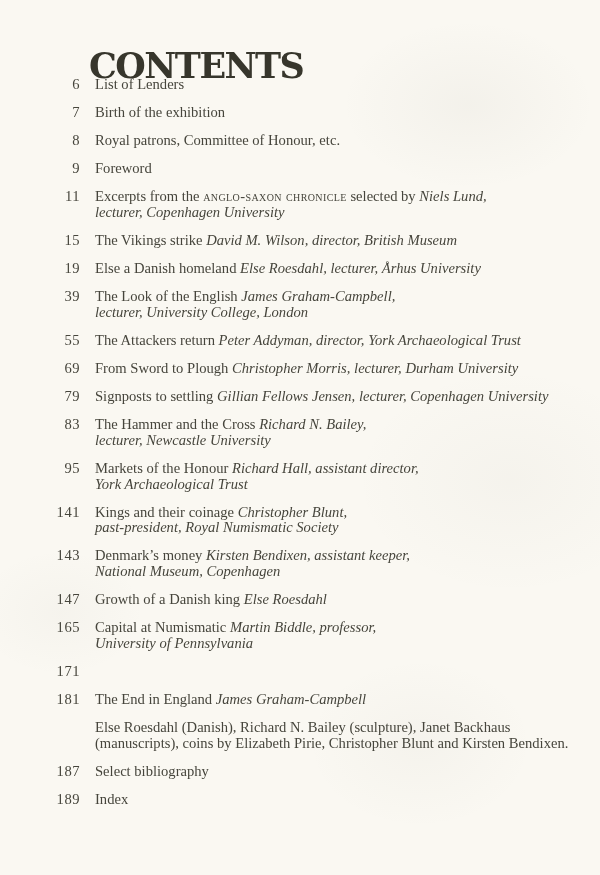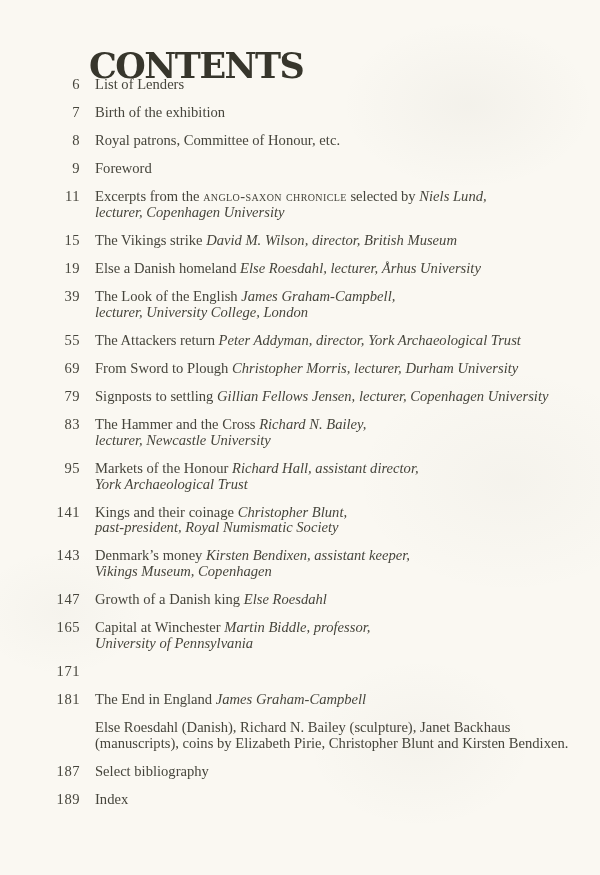--- a/index.html
+++ b/index.html
@@ -145,33 +145,33 @@
         <span class="num">141</span>
         <div class="entry-body">
           <div class="entry-line"><span class="seg-roman">Kings and their coinage </span><span class="seg-italic">Christopher Blunt,</span></div>
           <div class="entry-line"><span class="seg-italic">past-president, Royal Numismatic Society</span></div>
         </div>
       </div>
       <div class="toc-entry">
         <span class="num">143</span>
         <div class="entry-body">
           <div class="entry-line"><span class="seg-roman">Denmark’s money </span><span class="seg-italic">Kirsten Bendixen, assistant keeper,</span></div>
-          <div class="entry-line"><span class="seg-italic">Vikings Museum, Copenhagen</span></div>
+          <div class="entry-line"><span class="seg-italic">National Museum, Copenhagen</span></div>
         </div>
       </div>
       <div class="toc-entry">
         <span class="num">147</span>
         <div class="entry-body">
           <div class="entry-line"><span class="seg-roman">Growth of a Danish king </span><span class="seg-italic">Else Roesdahl</span></div>
         </div>
       </div>
       <div class="toc-entry">
         <span class="num">165</span>
         <div class="entry-body">
-          <div class="entry-line"><span class="seg-roman">Capital at Winchester </span><span class="seg-italic">Martin Biddle, professor,</span></div>
+          <div class="entry-line"><span class="seg-roman">Capital at Numismatic </span><span class="seg-italic">Martin Biddle, professor,</span></div>
           <div class="entry-line"><span class="seg-italic">University of Pennsylvania</span></div>
         </div>
       </div>
       <div class="toc-entry">
         <span class="num">171</span>
       </div>
       <div class="toc-entry">
         <span class="num">181</span>
         <div class="entry-body">
           <div class="entry-line"><span class="seg-roman">The End in England </span><span class="seg-italic">James Graham-Campbell</span></div>

